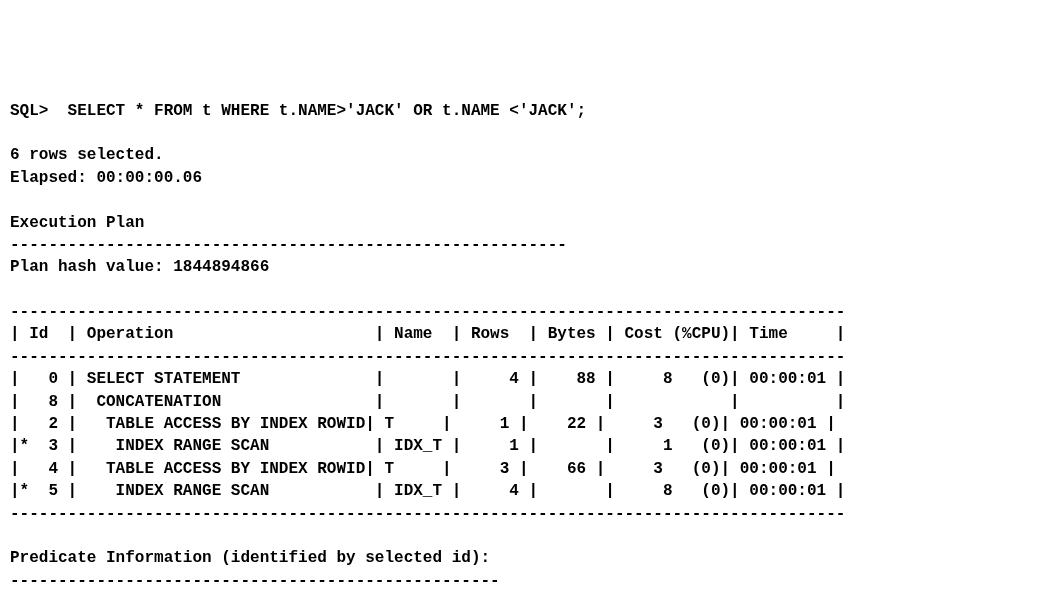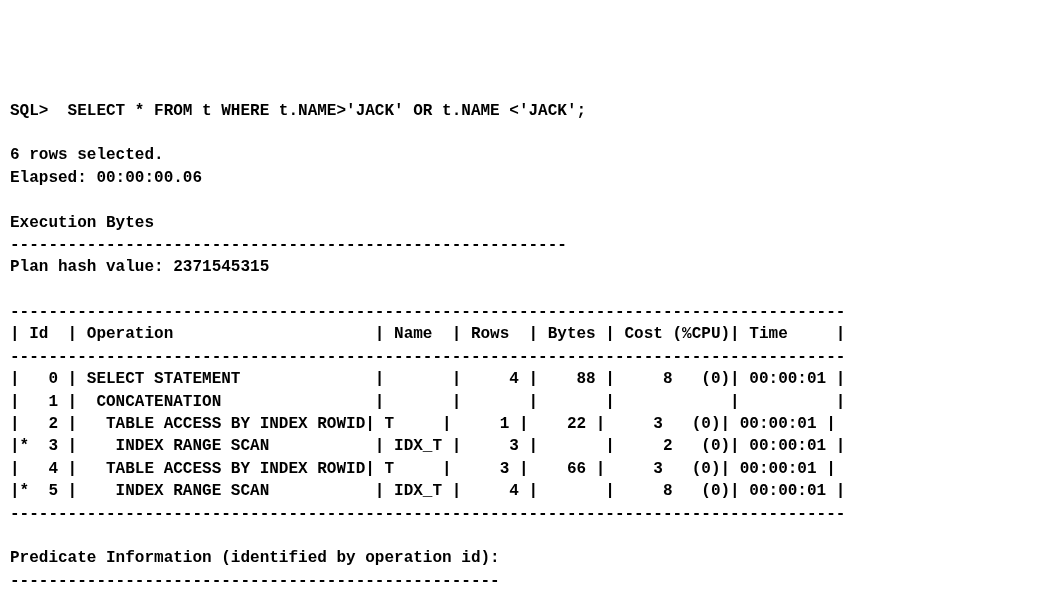--- a/index.html
+++ b/index.html
@@ -20,36 +20,36 @@
 </head>
 <body>
 
 
 
 <span class="terminal-output"><span>SQL&gt;</span>  <span>SELECT * FROM t WHERE t.NAME&gt;'JACK' OR t.NAME &lt;'JACK';</span>
 
 <span>6 rows selected.</span>
 <span>Elapsed: 00:00:00.06</span>
 
-<span>Execution Bytes</span>
+<span>Execution Plan</span>
 <span>----------------------------------------------------------</span>
-<span>Plan hash value: 2371545315</span>
+<span>Plan hash value: 1844894866</span>
 
 <span>---------------------------------------------------------------------------------------</span>
 <span>| Id  | Operation                     | Name  | Rows  | Bytes | Cost (%CPU)| Time     |</span>
 <span>---------------------------------------------------------------------------------------</span>
 <span>|   0 | SELECT STATEMENT              |       |     4 |    88 |     8   (0)| 00:00:01 |</span>
-<span>|   1 |  CONCATENATION                |       |       |       |            |          |</span>
+<span>|   8 |  CONCATENATION                |       |       |       |            |          |</span>
 <span>|   2 |   TABLE ACCESS BY INDEX ROWID| T     |     1 |    22 |     3   (0)| 00:00:01 |</span>
-<span>|*  3 |    INDEX RANGE SCAN           | IDX_T |     3 |       |     2   (0)| 00:00:01 |</span>
+<span>|*  3 |    INDEX RANGE SCAN           | IDX_T |     1 |       |     1   (0)| 00:00:01 |</span>
 <span>|   4 |   TABLE ACCESS BY INDEX ROWID| T     |     3 |    66 |     3   (0)| 00:00:01 |</span>
 <span>|*  5 |    INDEX RANGE SCAN           | IDX_T |     4 |       |     8   (0)| 00:00:01 |</span>
 <span>---------------------------------------------------------------------------------------</span>
 
-<span>Predicate Information (identified by operation id):</span>
+<span>Predicate Information (identified by selected id):</span>
 <span>---------------------------------------------------</span>
 
 
 
 </span>
 
 
 
 
 </body></html>

